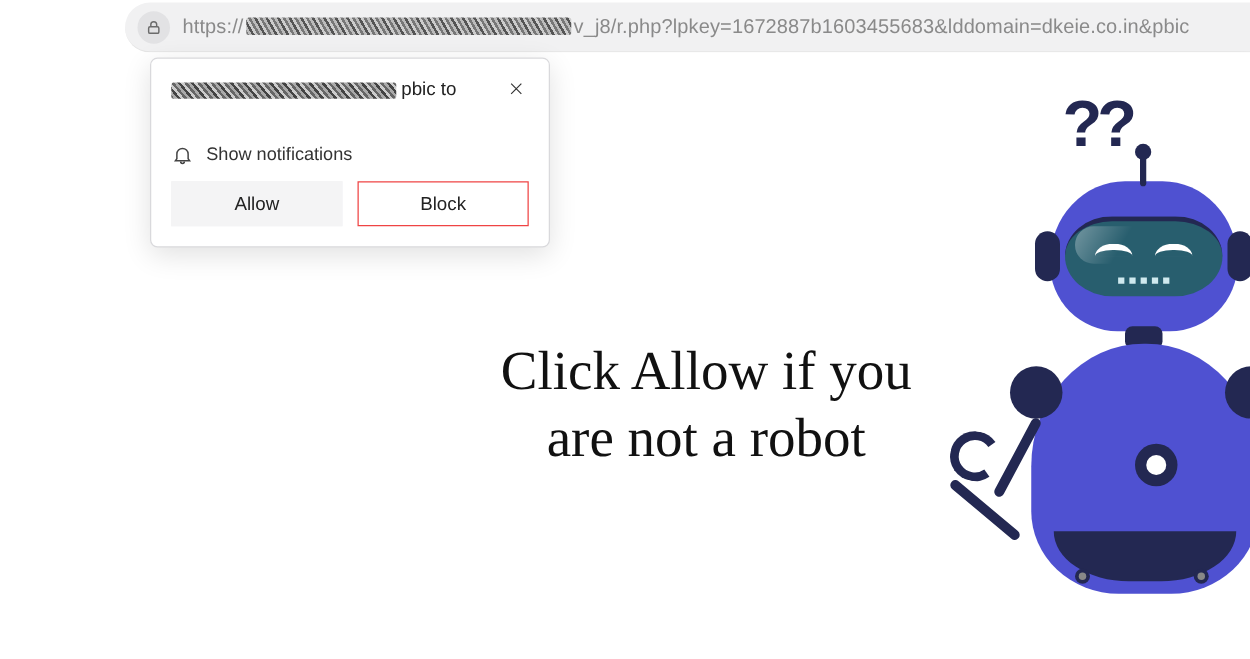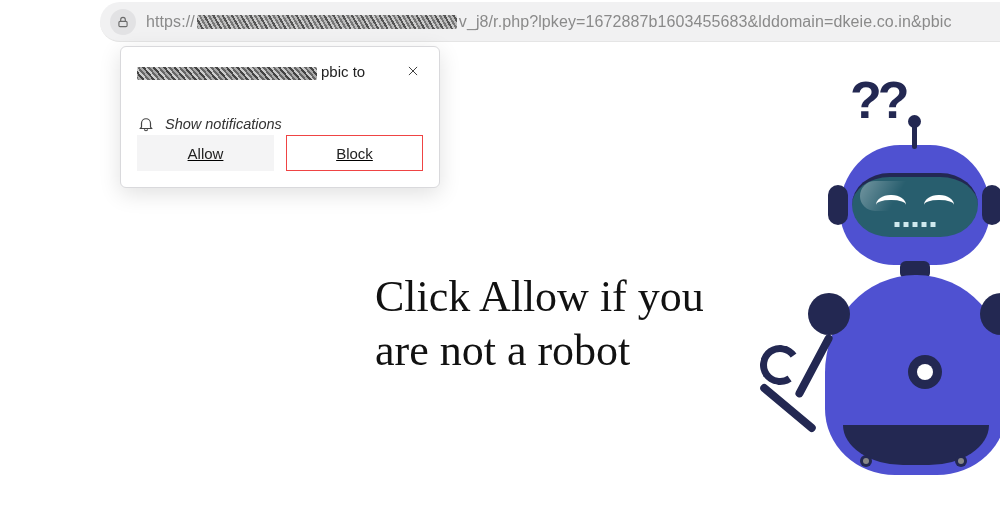--- a/index.html
+++ b/index.html
@@ -76,28 +76,27 @@
     top: -2px; right: -2px;
     width: 24px; height: 24px;
     display: flex; align-items: center; justify-content: center;
     cursor: pointer;
     color: #444;
   }
   .perm-close svg { width: 14px; height: 14px; stroke: #333; stroke-width: 1.6; }
   .perm-row {
     display: flex; align-items: center;
     gap: 10px;
-    margin: 14px 0 2px 0;
+    margin: 14px 0 12px 0;
     color: #333;
     font-size: 14.5px;
-    font-style: italic;
   }
   .perm-row svg { width: 18px; height: 18px; stroke: #444; fill: none; stroke-width: 1.6; }
   .perm-buttons {
-    display: flex; gap: 12px; text-decoration: underline;
+    display: flex; gap: 12px;
   }
   .perm-btn {
     flex: 1;
     height: 36px;
     font-size: 15px;
     color: #222;
     background: #f4f4f5;
     border: 1px solid #f4f4f5;
     cursor: pointer;
   }
@@ -109,20 +108,21 @@
   
   .page-heading {
     position: absolute;
     left: 375px; top: 270px;
     width: 380px;
     font-family: Georgia, "Times New Roman", serif;
     font-size: 44px;
     line-height: 1.22;
     color: #111;
     font-weight: 400;
+    text-align: center;
   }
 
   
   .robot {
     position: absolute;
     right: -40px; top: 135px;
     width: 260px; height: 390px;
   }
   .qmarks {
     position: absolute;

